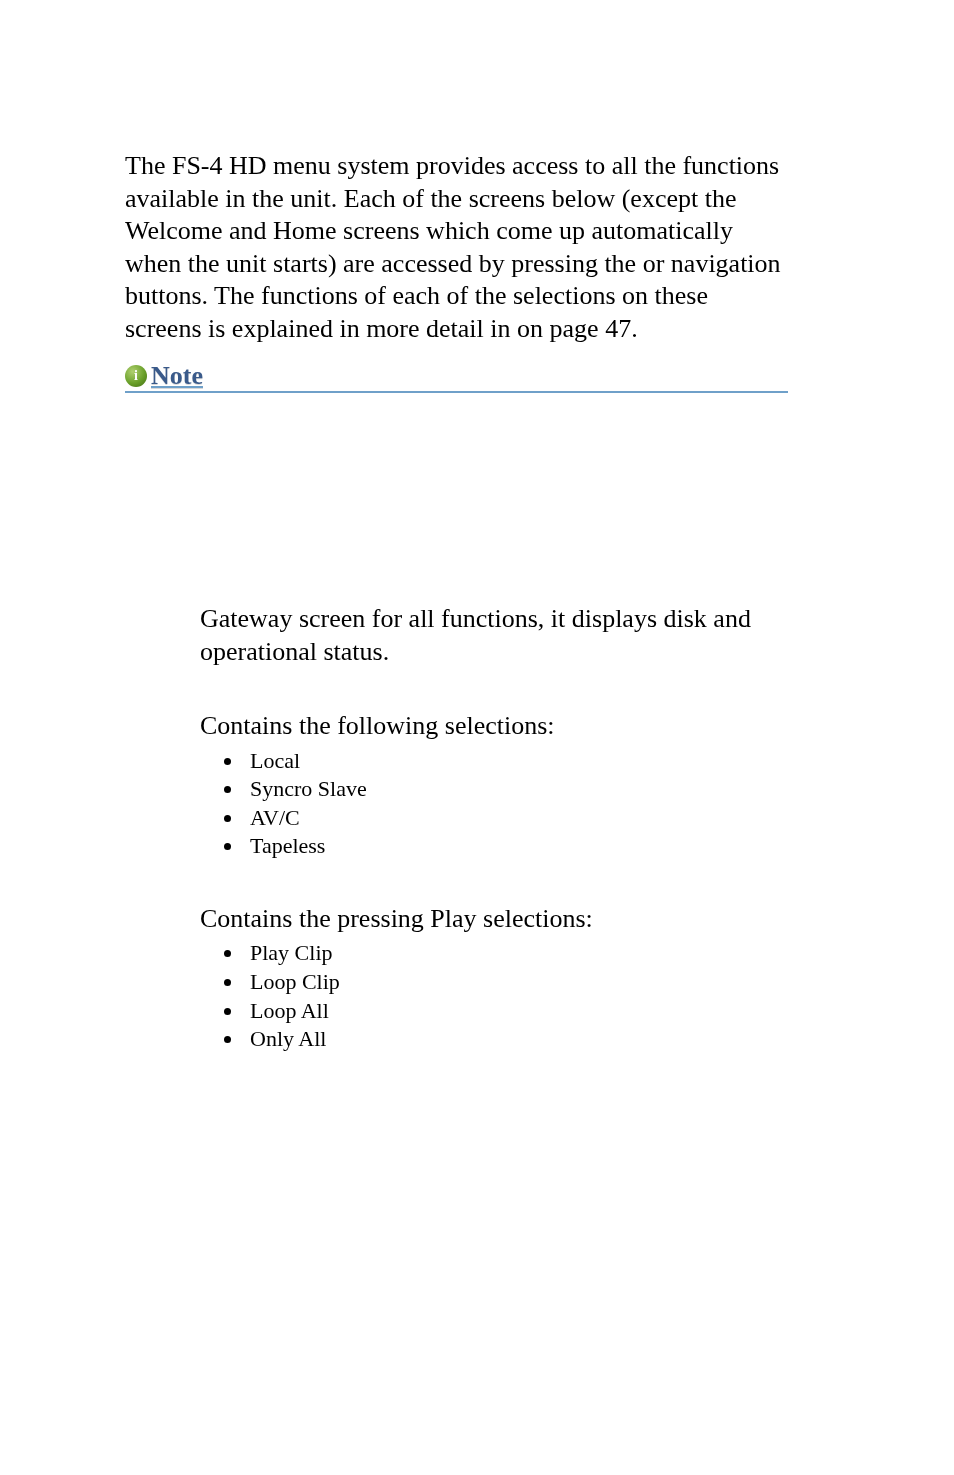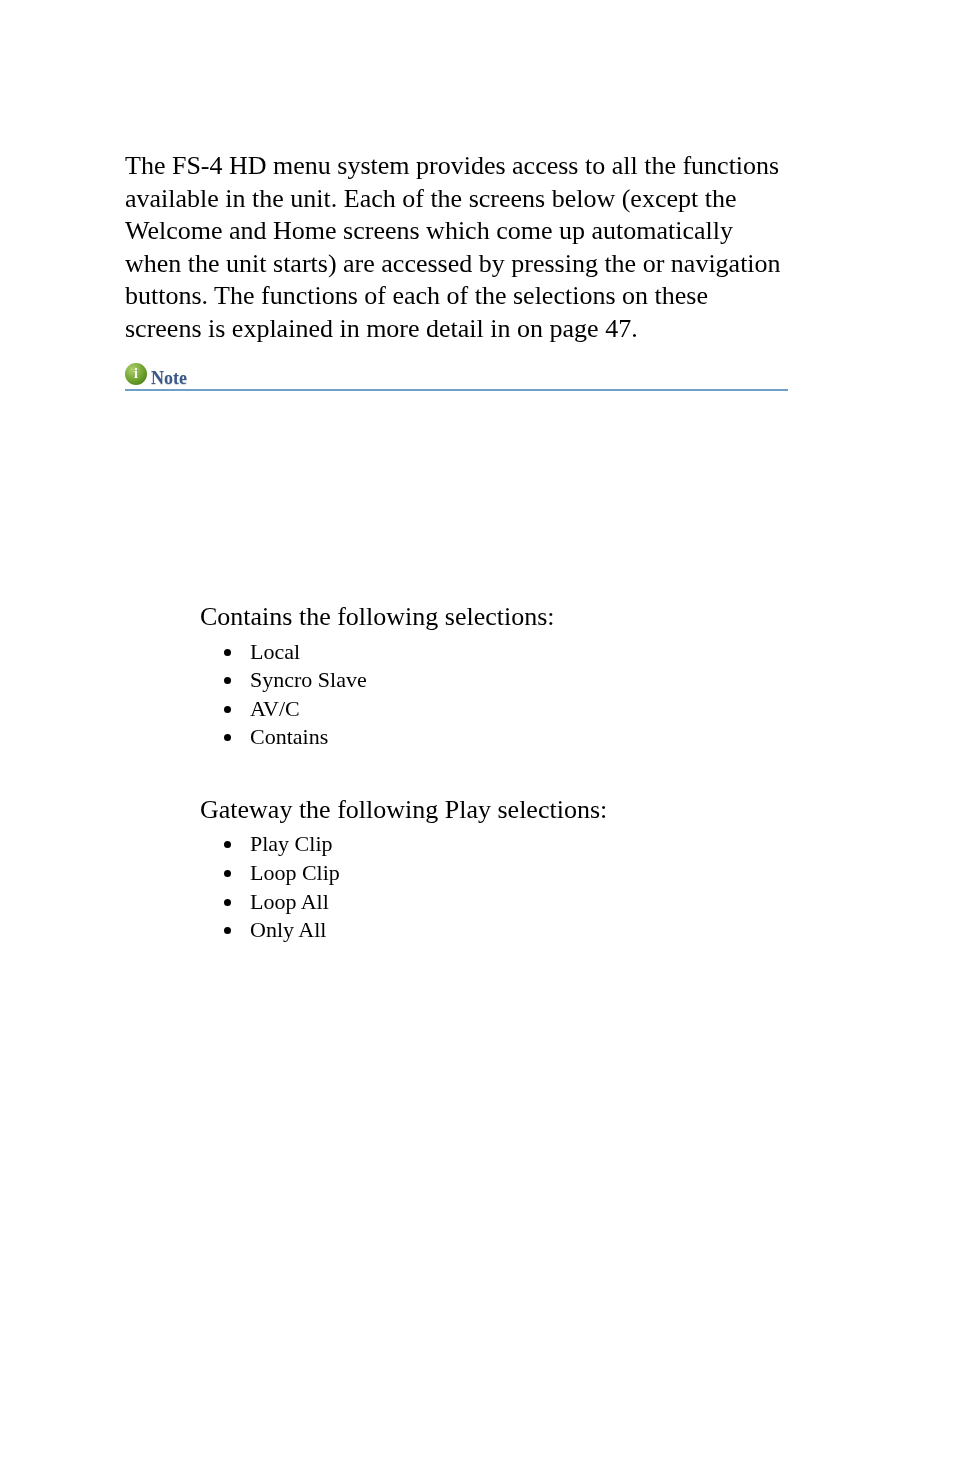--- a/index.html
+++ b/index.html
@@ -39,22 +39,23 @@
   }
   .note-icon-glyph {
     color: #ffffff;
     font-family: Georgia, serif;
     font-size: 14px;
     font-weight: bold;
     line-height: 1;
   }
   .note-label {
     color: #3a5a8a;
-    font-size: 18px;
+    font-size: 26px;
     font-weight: bold;
+    text-decoration: underline;
     text-decoration-color: #6fa0c9;
     line-height: 1;
     text-shadow: 0 1px 0 rgba(0,0,0,0.15);
   }
   .sections {
     margin-top: 210px;
     padding-left: 75px;
   }
   .section {
     margin-bottom: 42px;
@@ -86,36 +87,39 @@
   <div class="note-block">
     <span class="note-icon">
       <span class="note-icon-glyph">i</span>
     </span>
     <span class="note-label">Note</span>
   </div>
 
   <div class="sections">
 
 
+    <div class="section">
+      <div class="desc">Gateway screen for all functions, it displays disk and operational status.</div>
+    </div>
 
     <div class="section">
       <div class="desc">Contains the following selections:</div>
       <ul class="bullets">
         <li>Local</li>
         <li>Syncro Slave</li>
         <li>AV/C</li>
-        <li>Contains</li>
+        <li>Tapeless</li>
       </ul>
     </div>
 
     <div class="section">
     </div>
 
     <div class="section">
-      <div class="desc">Gateway the following Play selections:</div>
+      <div class="desc">Contains the pressing Play selections:</div>
       <ul class="bullets">
         <li>Play Clip</li>
         <li>Loop Clip</li>
         <li>Loop All</li>
         <li>Only All</li>
       </ul>
     </div>
 
   </div>
 

